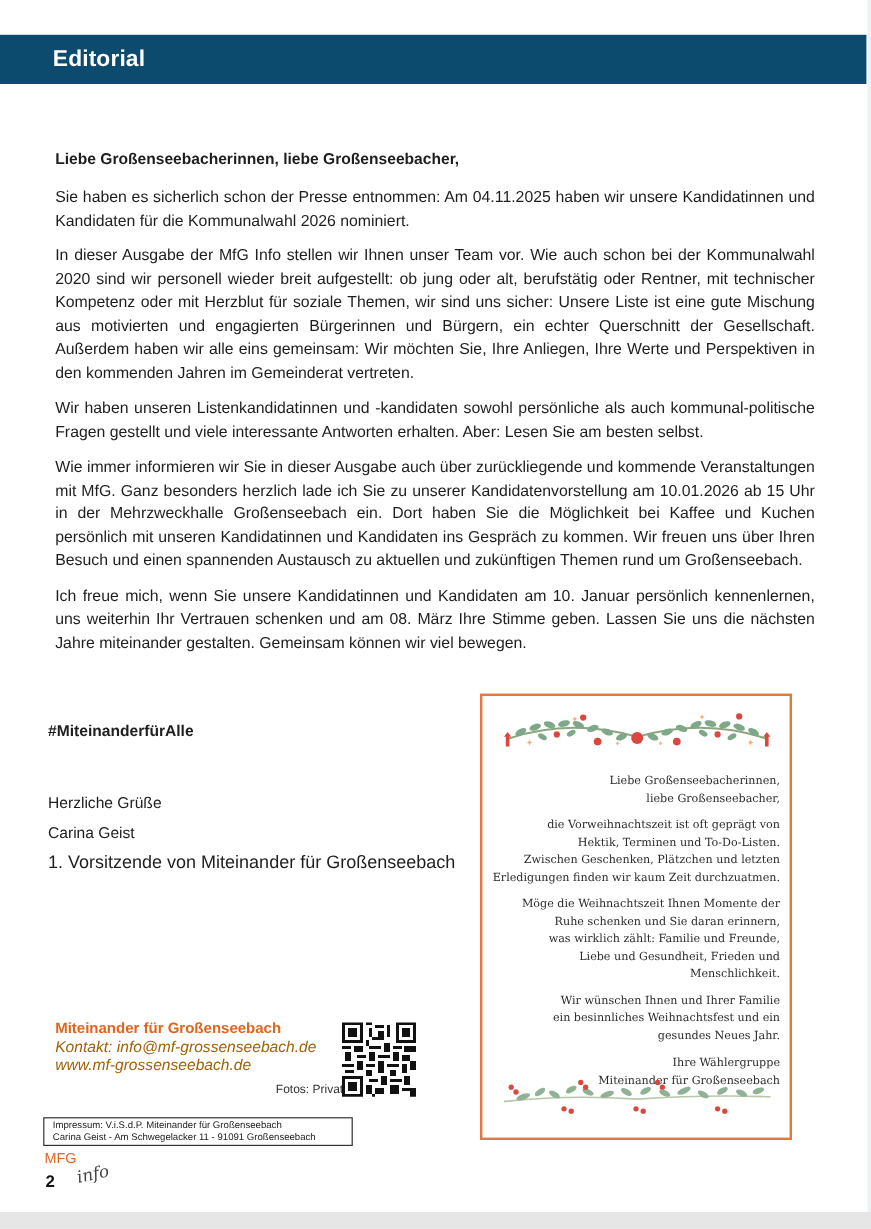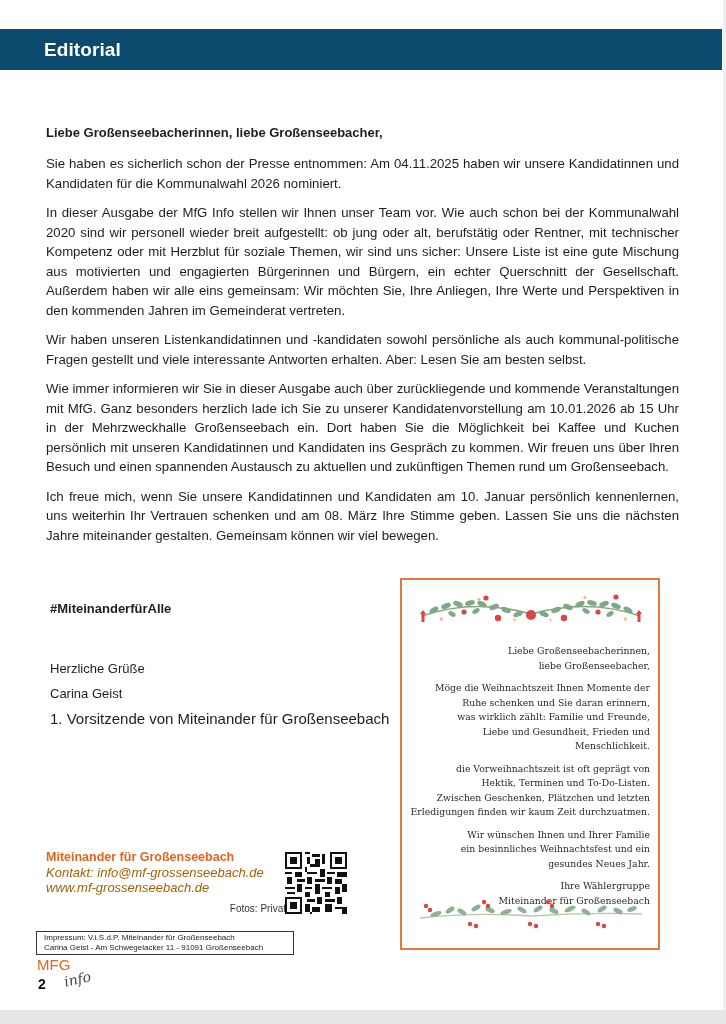--- a/index.html
+++ b/index.html
@@ -19,38 +19,38 @@
     letter-spacing: 0.1px;
   }
 
   .content { position: absolute; left: 46px; top: 124px; width: 633px; }
   .salutation { font-weight: bold; font-size: 13px; margin: 0 0 12px 0; line-height: 18px; }
   .para {
     font-size: 13.2px; line-height: 19.5px; margin: 0 0 10px 0; text-align: justify;
     text-align-last: left;
   }
 
-  .left-col { position: absolute; left: 50px; top: 600px; width: 340px; }
+  .left-col { position: absolute; left: 40px; top: 600px; width: 340px; }
   .hashtag { font-weight: bold; font-size: 13px; margin: 0; line-height: 18px; }
   .greeting { font-size: 13px; margin: 42px 0 0 0; line-height: 18px; }
   .signer { font-size: 13px; margin: 7px 0 0 0; line-height: 18px; }
   .role { font-size: 15px; margin: 7px 0 0 0; line-height: 18px; }
 
   .contact { position: absolute; left: 46px; top: 850px; width: 240px; }
   .org-name { color: #e0661f; font-weight: bold; font-size: 12.5px; line-height: 15px; }
   .contact-line { font-size: 13px; line-height: 15px; color: #a16207; font-style: italic; }
   .photo-credit { font-size: 10px; color: #333; margin: 8px 0 0 13px; text-align: right; }
 
   .qr { position: absolute; left: 285px; top: 852px; width: 62px; height: 62px; }
 
   .impressum {
     position: absolute; left: 36px; top: 931px; width: 242px;
     border: 1.3px solid #333; padding: 1px 7px; font-size: 8px; line-height: 10px; color: #222;
   }
-  .mfg-logo { position: absolute; left: 37px; top: 956px; color: #e0661f; font-size: 15px; line-height: 18px; }
+  .mfg-logo { position: absolute; left: 37px; top: 956px; color: #e0661f; font-size: 12px; line-height: 18px; }
   .page-number { position: absolute; left: 38px; top: 976px; font-size: 14px; font-weight: bold; color: #111; }
   .info-script {
     position: absolute; left: 64px; top: 971px; font-family: "DejaVu Serif", serif; font-style: italic;
     font-size: 14px; color: #444; transform: rotate(-12deg);
   }
 
   .xmas-card {
     position: absolute; left: 400px; top: 578px; width: 260px; height: 372px;
     border: 2px solid #e07a3c; background: #ffffff; box-sizing: border-box;
   }
@@ -204,30 +204,30 @@
         <text x="208" y="30" font-size="8">✦</text>
     </g>
   </svg>
 
   <div class="card-text">
     <p>
       <span>Liebe Großenseebacherinnen,</span><br>
       <span>liebe Großenseebacher,</span>
     </p>
     <p>
+      <span>die Vorweihnachtszeit ist oft geprägt von</span><br>
+      <span>Hektik, Terminen und To-Do-Listen.</span><br>
+      <span>Zwischen Geschenken, Plätzchen und letzten</span><br>
+      <span>Erledigungen finden wir kaum Zeit durchzuatmen.</span>
+    </p>
+    <p>
       <span>Möge die Weihnachtszeit Ihnen Momente der</span><br>
       <span>Ruhe schenken und Sie daran erinnern,</span><br>
       <span>was wirklich zählt: Familie und Freunde,</span><br>
       <span>Liebe und Gesundheit, Frieden und Menschlichkeit.</span>
-    </p>
-    <p>
-      <span>die Vorweihnachtszeit ist oft geprägt von</span><br>
-      <span>Hektik, Terminen und To-Do-Listen.</span><br>
-      <span>Zwischen Geschenken, Plätzchen und letzten</span><br>
-      <span>Erledigungen finden wir kaum Zeit durchzuatmen.</span>
     </p>
     <p>
       <span>Wir wünschen Ihnen und Ihrer Familie</span><br>
       <span>ein besinnliches Weihnachtsfest und ein</span><br>
       <span>gesundes Neues Jahr.</span>
     </p>
     <p>
       <span>Ihre Wählergruppe</span><br>
       <span>Miteinander für Großenseebach</span>
     </p>

